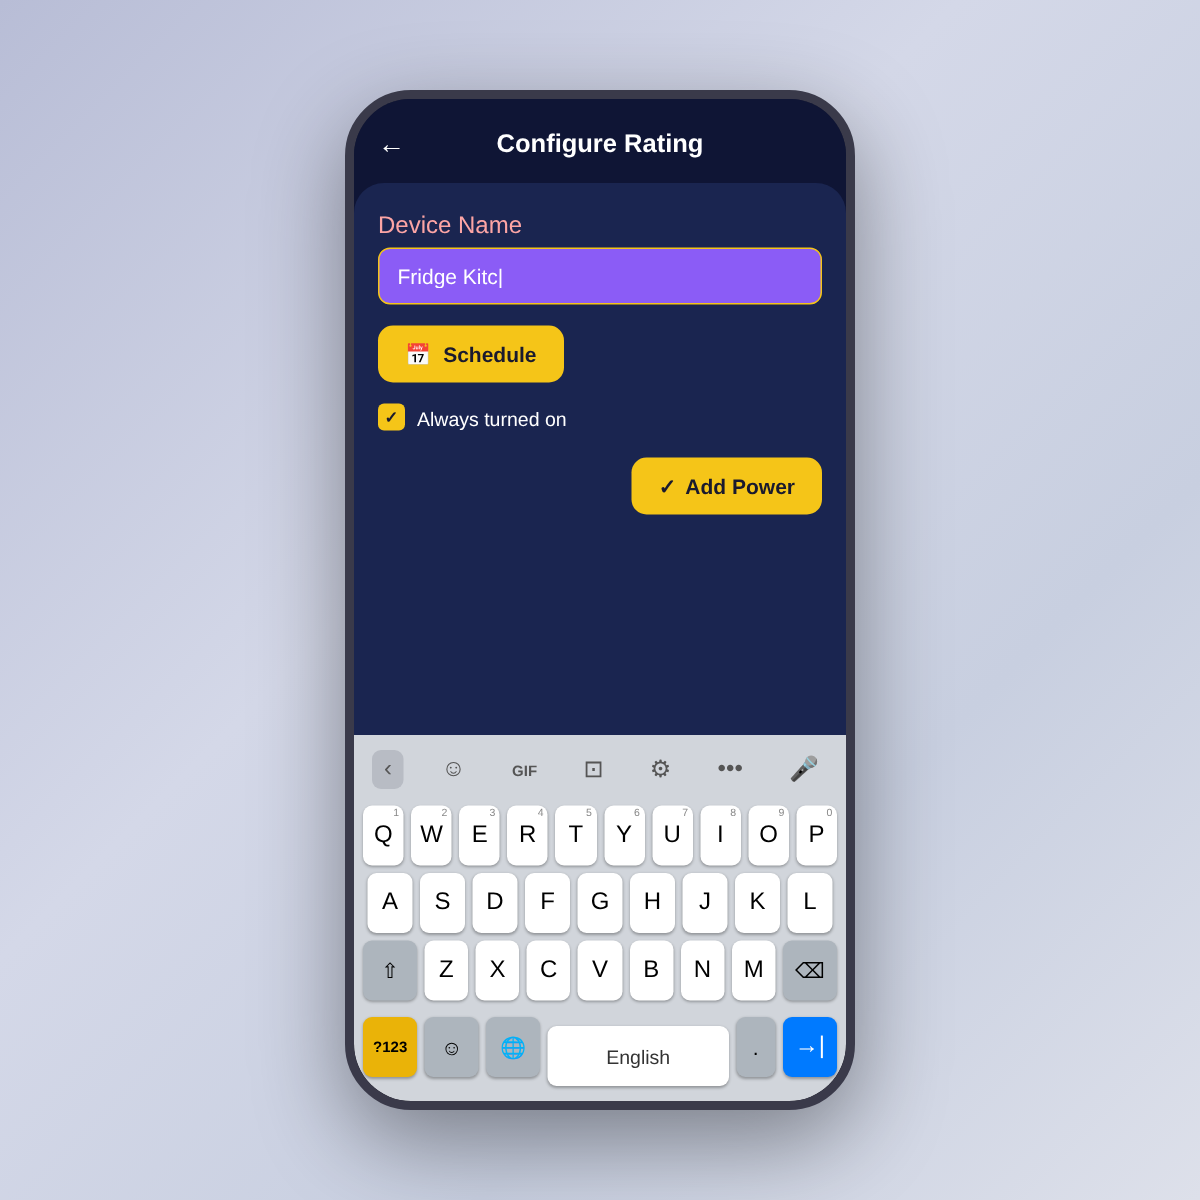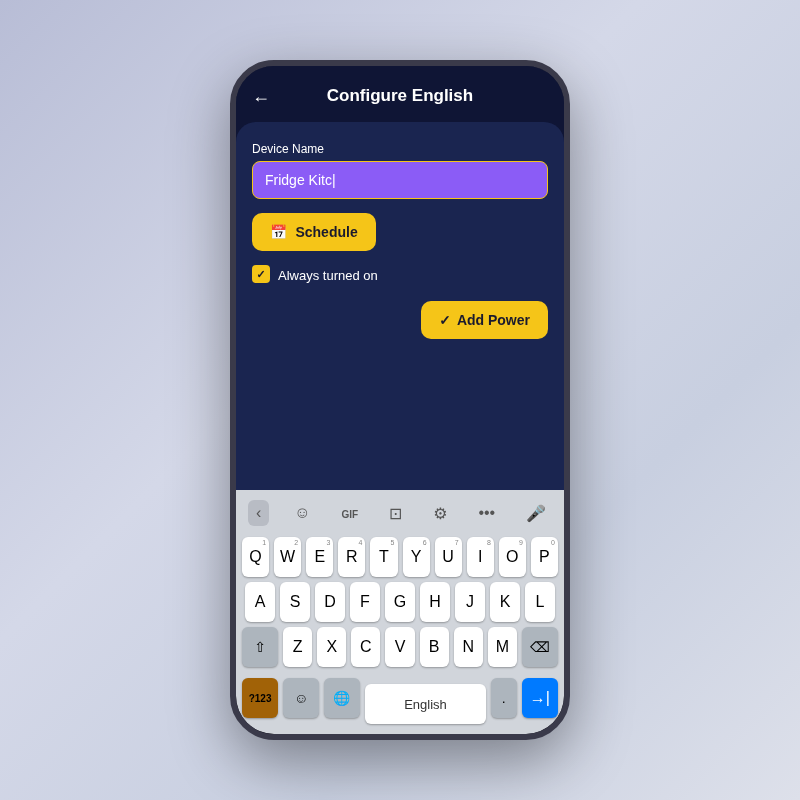--- a/index.html
+++ b/index.html
@@ -94,22 +94,22 @@
       gap: 14px;
     }
 
     .field-group {
       display: flex;
       flex-direction: column;
       gap: 5px;
     }
 
     .field-label {
-      color: #ffffff;
-      font-size: 12px;
+      color: #fca5a5;
+      font-size: 16px;
       font-weight: 500;
     }
 
     .field-input {
       background: #8b5cf6;
       border: 1.5px solid #f5c518;
       border-radius: 8px;
       padding: 10px 12px;
       color: #ffffff;
       font-size: 14px;
@@ -273,21 +273,21 @@
     }
 
     .kb-bottom-row {
       display: flex;
       gap: 5px;
       padding: 0 2px;
       align-items: center;
     }
 
     .kb-key.nums {
-      background: #a16207;
+      background: #eab308;
       font-size: 11px;
       font-weight: 600;
       min-width: 36px;
       max-width: 40px;
       flex: 1.2;
       max-width: 46px;
     }
 
     .kb-key.emoji {
       background: #adb5bd;
@@ -336,21 +336,21 @@
   </style>
 </head>
 <body>
 
 <div class="phone-frame">
 
   <div class="app-area">
 
     <div class="app-header">
       <button class="back-button">←</button>
-      <span class="app-title">Configure English</span>
+      <span class="app-title">Configure Rating</span>
     </div>
 
     <div class="app-content">
 
       <div class="field-group">
         <span class="field-label">Device Name</span>
         <input class="field-input" type="text" value="Fridge Kitc|" style="">
       </div>
 
 

